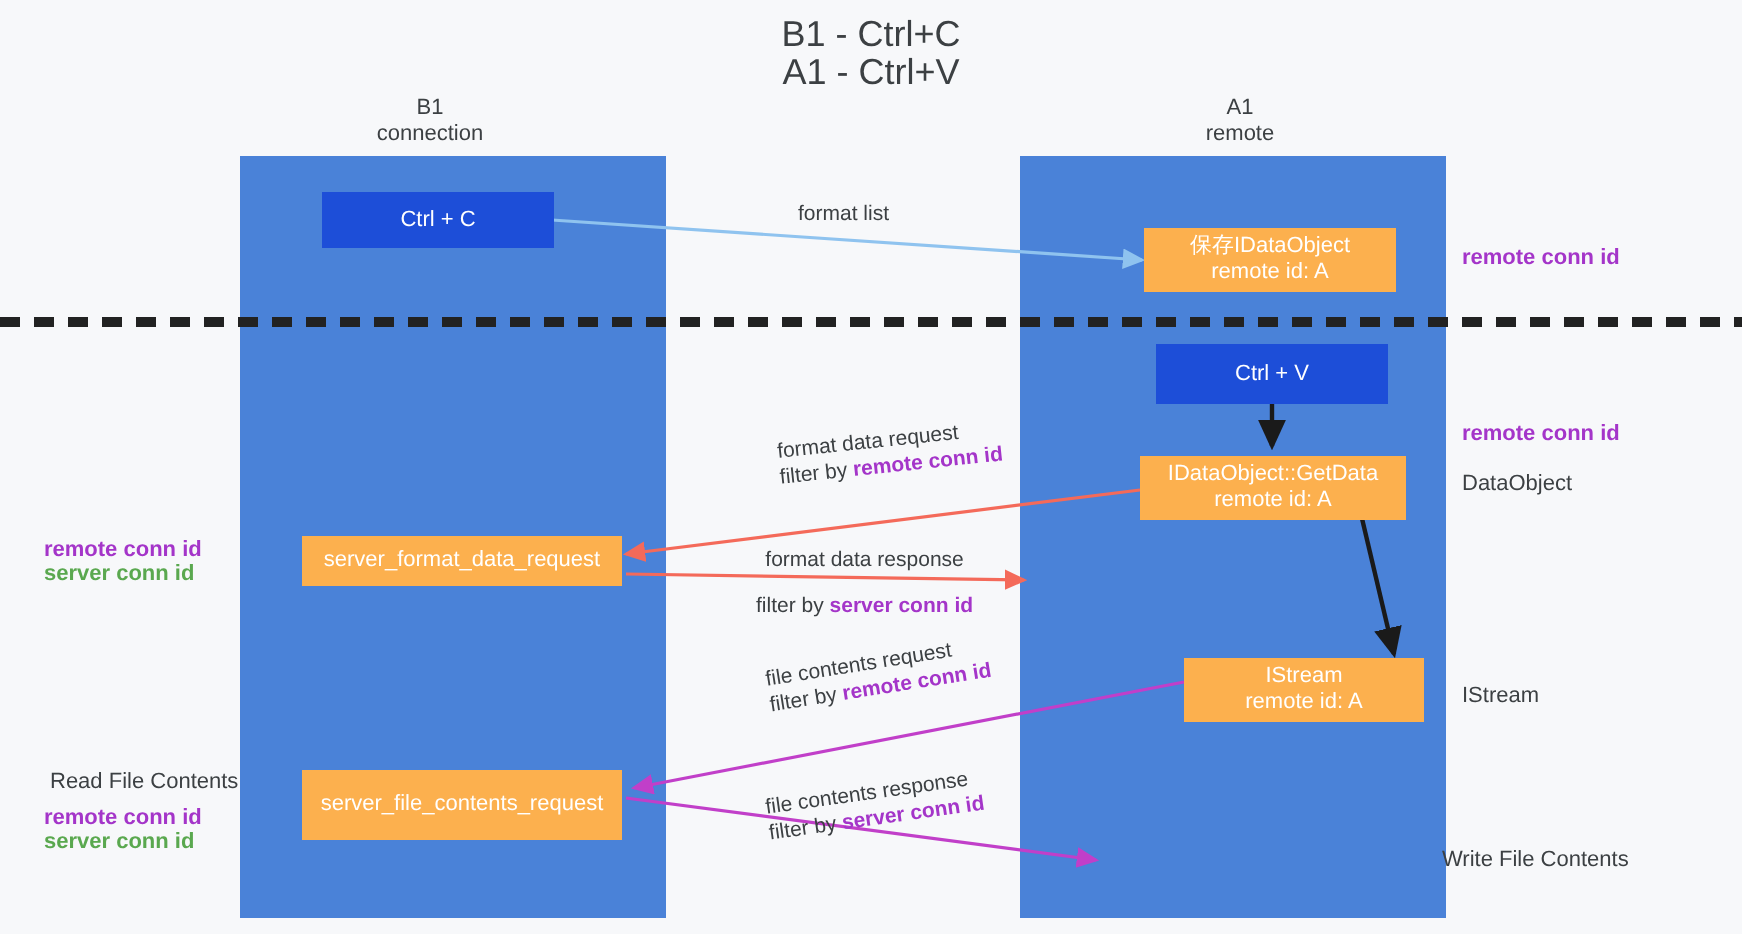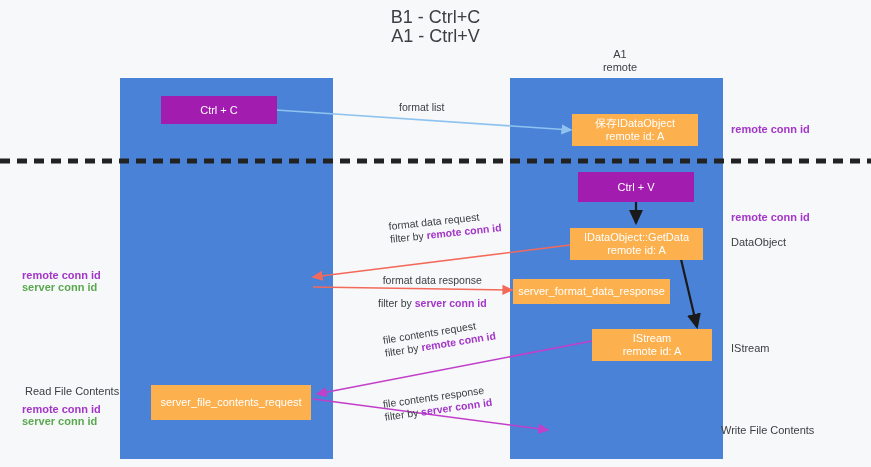--- a/index.html
+++ b/index.html
@@ -46,21 +46,21 @@
     align-items: center;
     justify-content: center;
     text-align: center;
     color: #ffffff;
     font-size: 11px;
     line-height: 13px;
     padding: 2px 4px;
     white-space: pre-line;
   }
   .box.orange { background: #fcb04e; }
-  .box.green  { background: #a21caf; }
+  .box.green  { background: #1d4ed8; }
   .side-label {
     position: absolute;
     font-size: 11px;
     line-height: 13px;
     white-space: pre-line;
   }
   .side-label.plain  { color: #3c4043; }
   .side-label.purple { color: #a435c9; font-weight: bold; }
   .side-label.green  { color: #5aa84f; font-weight: bold; }
   .edge-label {
@@ -80,20 +80,22 @@
   }
 </style>
 </head>
 <body>
 
 <div id="canvas">
 
   <div class="diagram-title">B1 - Ctrl+C
 A1 - Ctrl+V</div>
 
+  <div class="lane-title" style="left:160px; top:48px; width:110px;">B1
+connection</div>
   <div class="lane-title" style="left:565px; top:48px; width:110px;">A1
 remote</div>
 
   <div class="lane" style="left:120px; top:78px; width:213px; height:381px;"></div>
   <div class="lane" style="left:510px; top:78px; width:213px; height:381px;"></div>
 
   <svg class="overlay" viewBox="0 0 871 467">
     <defs>
       <marker id="ar-blue" markerWidth="7" markerHeight="7" refX="6" refY="3.2" orient="auto">
         <path d="M0,0 L7,3.2 L0,6.4 z" fill="#8fc3ef"></path>
@@ -129,22 +131,22 @@
   <div class="box green" style="left:161px; top:96px; width:116px; height:28px;">Ctrl + C</div>
 
   <div class="box orange" style="left:572px; top:114px; width:126px; height:32px;">保存IDataObject
 remote id: A</div>
 
   <div class="box green" style="left:578px; top:172px; width:116px; height:30px;">Ctrl + V</div>
 
   <div class="box orange" style="left:570px; top:228px; width:133px; height:32px;">IDataObject::GetData
 remote id: A</div>
 
+  <div class="box orange" style="left:151px; top:268px; width:160px; height:25px;">server_format_data_request</div>
 
-  <div class="box orange" style="left:513px; top:279px; width:157px; height:25px;">server_format_data_response</div>
 
   <div class="box orange" style="left:592px; top:329px; width:120px; height:32px;">IStream
 remote id: A</div>
 
   <div class="box orange" style="left:151px; top:385px; width:160px; height:35px;">server_file_contents_request</div>
 
 
   <div class="edge-label" style="left:399px; top:101px;">
     <span>format list</span>
   </div>

